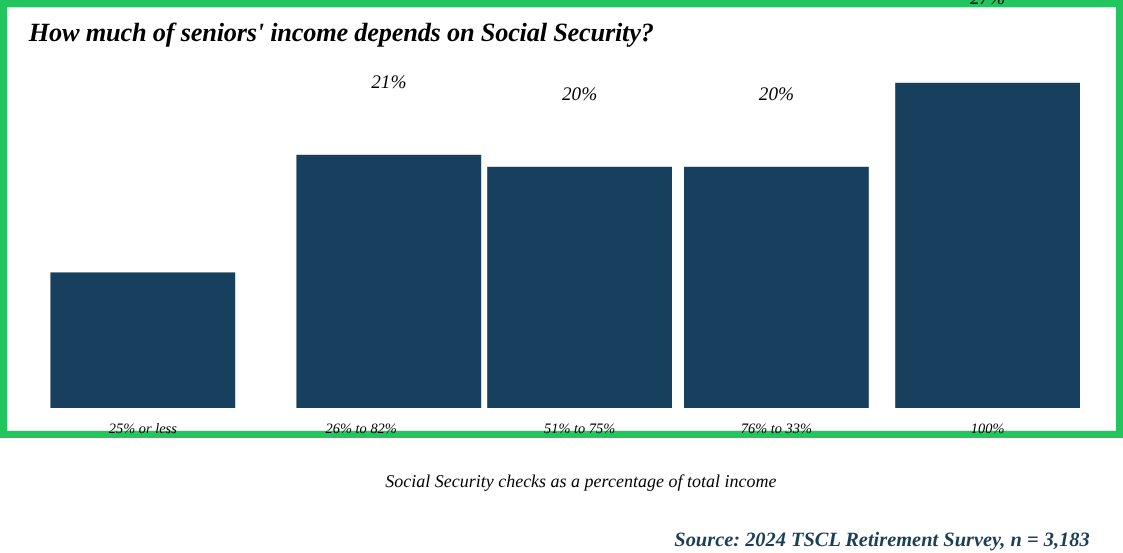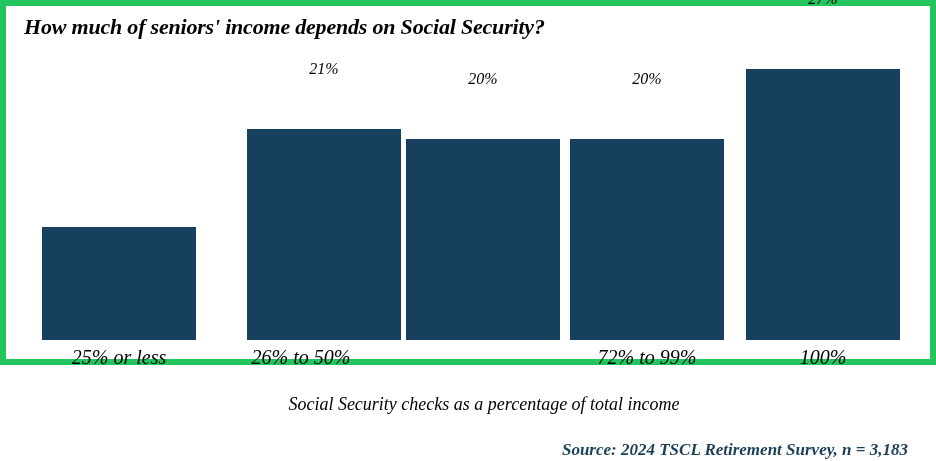--- a/index.html
+++ b/index.html
@@ -64,31 +64,31 @@
     position: absolute;
     left: 18px;
     top: 340px;
     width: 898px;
     height: 24px;
   }
   .cat-label {
     position: absolute;
     top: 0;
     text-align: center;
-    font-size: 20px;
+    font-size: 12px;
     line-height: 22px;
     white-space: nowrap;
   }
   #x-axis-title {
     position: absolute;
     left: 0;
     right: 0;
     top: 388px;
     text-align: center;
-    font-size: 18px;
+    font-size: 15px;
     margin-left: 32px;
   }
   #source-note {
     position: absolute;
     right: 22px;
     top: 434px;
     font-size: 17px;
     font-weight: bold;
     color: #1b3f57;
     white-space: nowrap;
@@ -124,22 +124,23 @@
 
     <div class="bar-col" style="left:722px; width:154px;">
       <div class="bar-label" style="bottom:332px;">27%</div>
       <div class="bar" style="height: 271px; background: rgb(23, 64, 94);"></div>
     </div>
 
   </div>
 
   <div id="axis-labels">
     <div class="cat-label" style="left:18px; width:154px;">25% or less</div>
-    <div class="cat-label" style="left:200px; width:154px;">26% to 50%</div>
-    <div class="cat-label" style="left:546px; width:154px;">72% to 99%</div>
+    <div class="cat-label" style="left:200px; width:154px;">26% to 82%</div>
+    <div class="cat-label" style="left:382px; width:154px;">51% to 75%</div>
+    <div class="cat-label" style="left:546px; width:154px;">76% to 33%</div>
     <div class="cat-label" style="left:722px; width:154px;">100%</div>
   </div>
 
   <div id="x-axis-title">Social Security checks as a percentage of total income</div>
 
   <div id="source-note">Source: 2024 TSCL Retirement Survey, n = 3,183</div>
 
 </div>
 
 </body></html>

